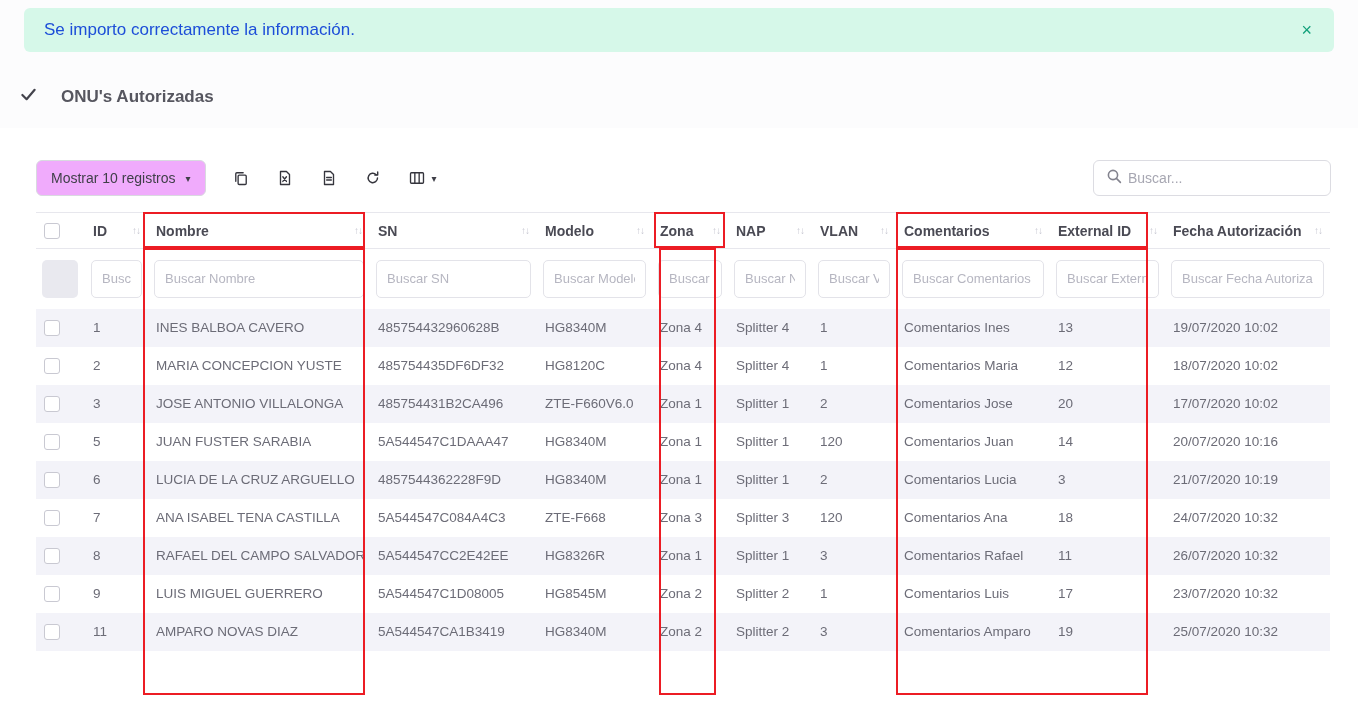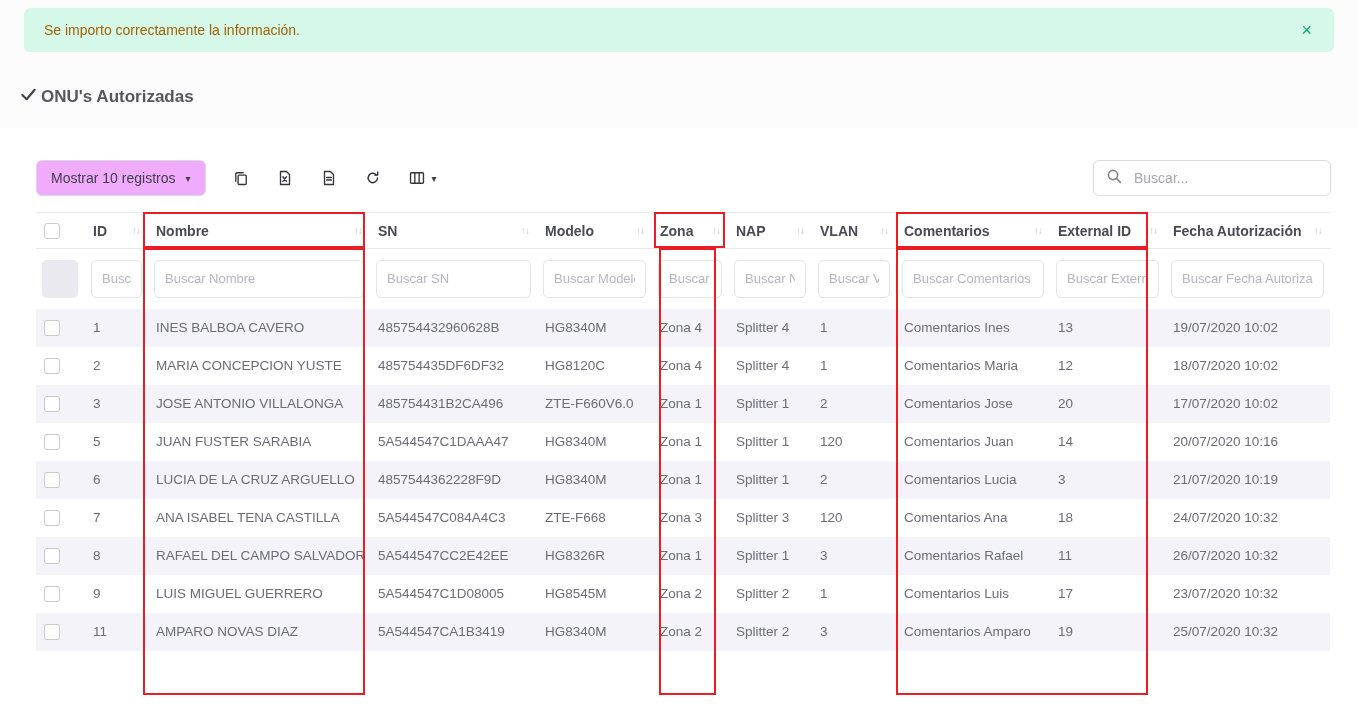--- a/index.html
+++ b/index.html
@@ -10,31 +10,31 @@
     font-family:"Liberation Sans", sans-serif;
     overflow:hidden;
   }
 
   
   .alert {
     position:absolute; left:24px; top:8px; width:1310px; height:44px;
     background:#d6f8e9; border-radius:6px;
     display:flex; align-items:center; padding:0 20px;
   }
-  .alert-msg { font-size:14px; color:#a16207; }
+  .alert-msg { font-size:17px; color:#1d4ed8; }
   .alert-close {
     position:absolute; right:18px; top:50%; transform:translateY(-50%);
     background:none; border:none; cursor:pointer;
     font-size:18px; color:#12a07a; line-height:1; padding:2px 4px;
   }
 
   
   .page-title-row {
     position:absolute; left:20px; top:86px;
-    display:flex; align-items:center; gap:4px;
+    display:flex; align-items:center; gap:24px;
   }
   .page-title { font-size:17px; font-weight:bold; color:#56565f; }
 
   
   .card {
     position:absolute; left:0; top:128px; width:1358px; height:576px;
     background:#ffffff;
   }
 
   
@@ -53,21 +53,21 @@
   .icon-btn {
     background:none; border:none; padding:0; margin-left:26px; cursor:pointer;
     display:inline-flex; align-items:center; gap:6px; height:36px;
   }
   .icon-btn svg { display:block; }
 
   
   .search-box {
     position:absolute; top:160px; right:27px; width:238px; height:36px;
     border:1px solid #dcdce2; border-radius:6px; background:#fff;
-    display:flex; align-items:center; padding:0 12px; gap:10px;
+    display:flex; align-items:center; padding:0 12px; gap:4px;
   }
   .search-box input {
     border:none; outline:none; flex:1; font-size:14px; color:#6d6d78;
     background:transparent; font-family:"Liberation Sans", sans-serif;
   }
   .search-box input::placeholder { color:#a7a7b2; }
 
   
   .table-wrap { position:absolute; left:36px; top:212px; width:1294px; }
   table { border-collapse:collapse; table-layout:fixed; width:1294px; }

